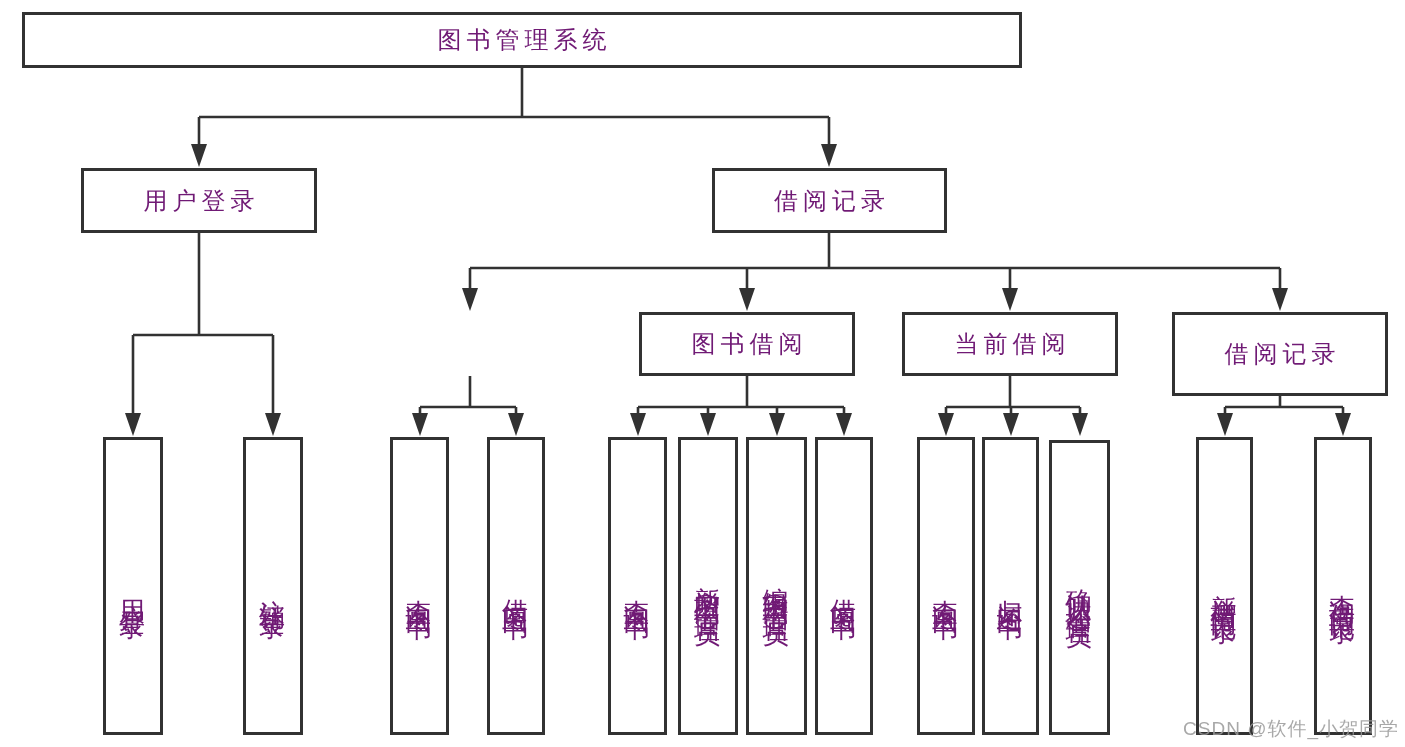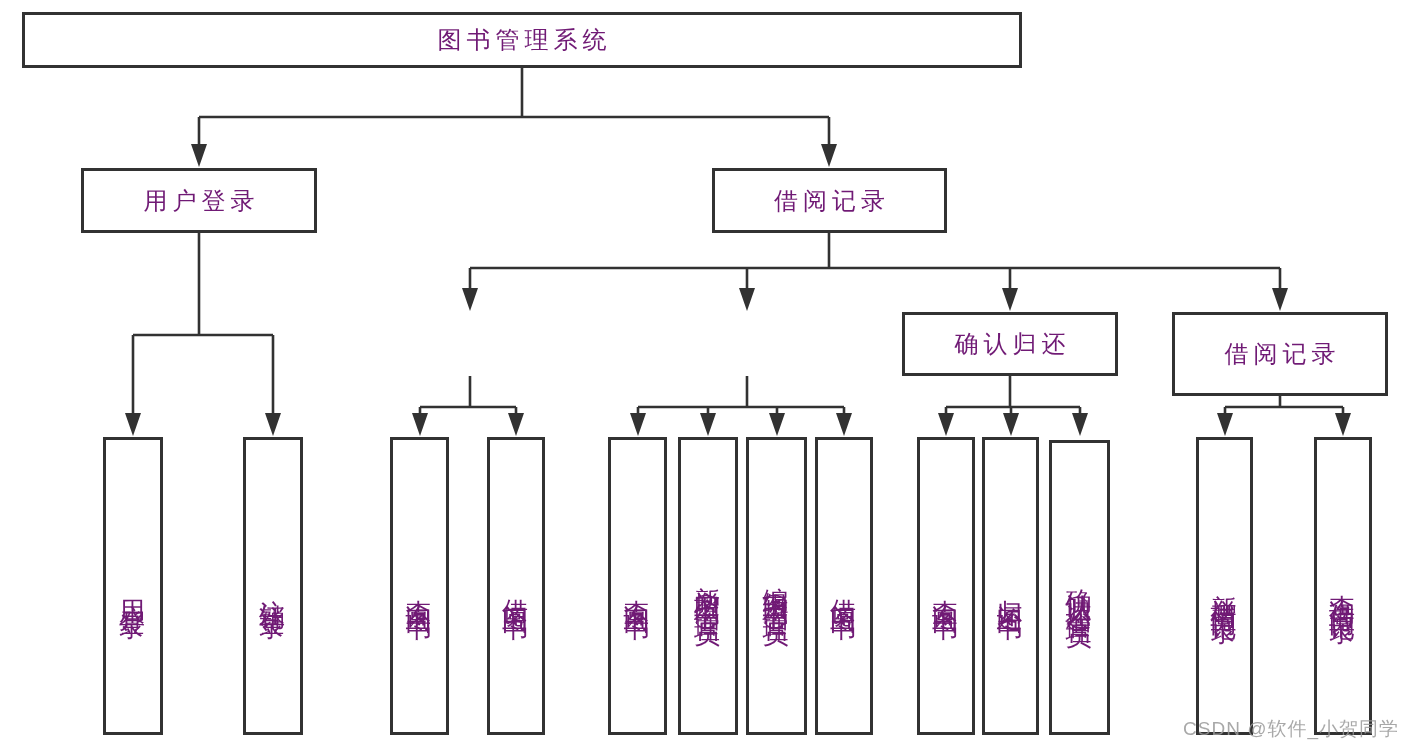--- a/index.html
+++ b/index.html
@@ -84,22 +84,25 @@
     <span>图书管理系统</span>
   </div>
 
   <div class="box h" style="left:81px;top:168px;width:236px;height:65px">
     <span>用户登录</span>
   </div>
   <div class="box h" style="left:712px;top:168px;width:235px;height:65px">
     <span>借阅记录</span>
   </div>
 
+  <div class="box h" style="left:639px;top:312px;width:216px;height:64px">
+    <span>图书借阅</span>
+  </div>
   <div class="box h" style="left:902px;top:312px;width:216px;height:64px">
-    <span>确认归还</span>
+    <span>当前借阅</span>
   </div>
   <div class="box h" style="left:1172px;top:312px;width:216px;height:84px">
     <span>借阅记录</span>
   </div>
 
   <div class="box v" style="left:103px;top:437px;width:60px;height:298px">
     <span>用户登录</span>
   </div>
   <div class="box v" style="left:243px;top:437px;width:60px;height:298px">
     <span>注销登录</span>

